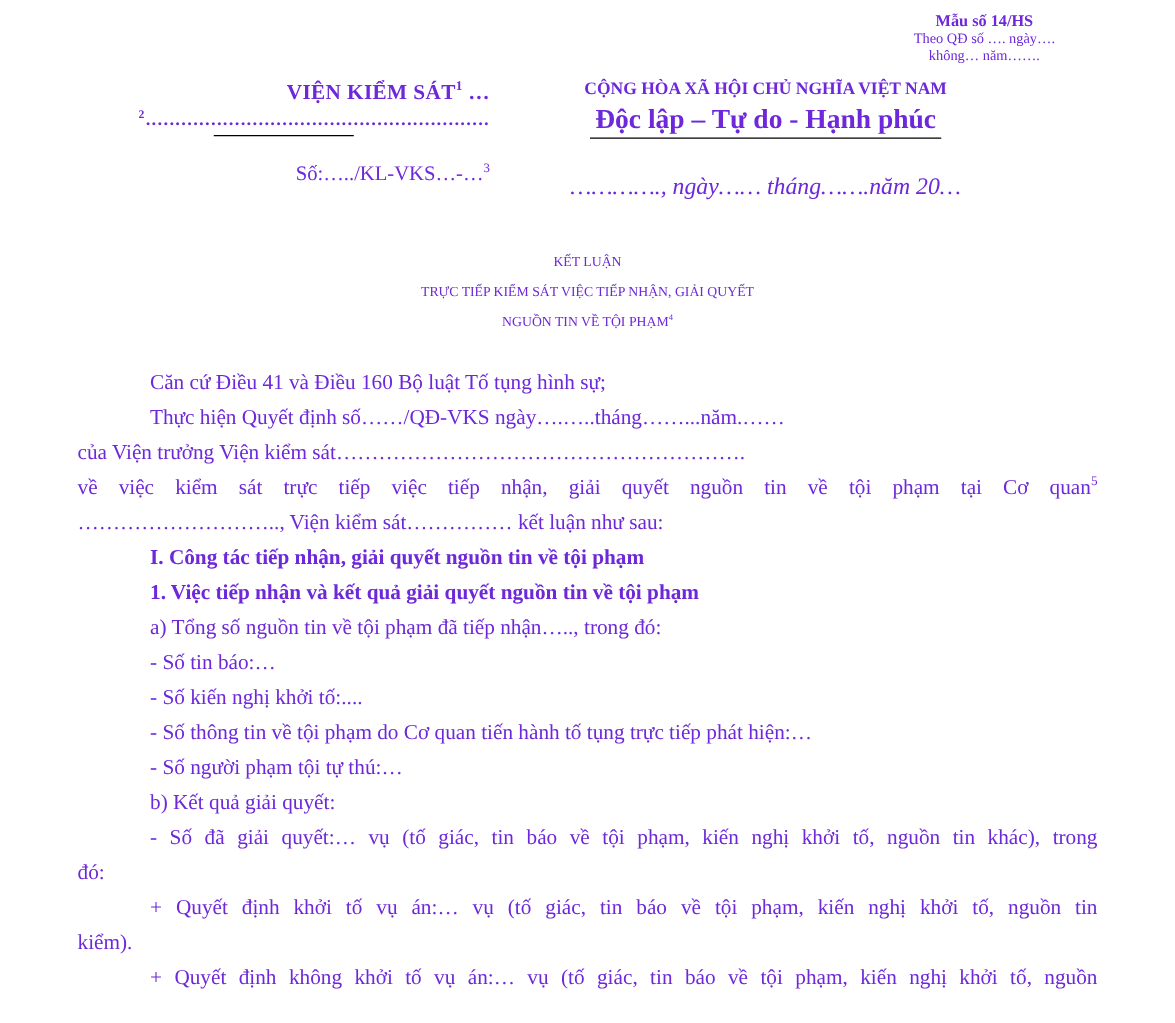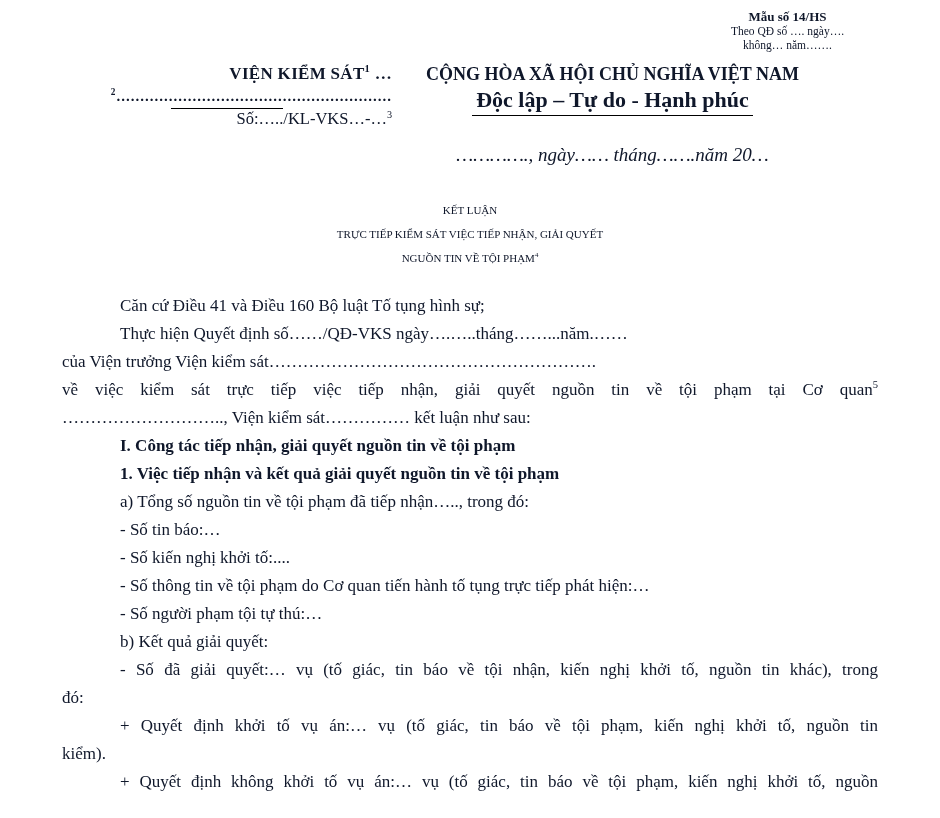--- a/index.html
+++ b/index.html
@@ -1,20 +1,20 @@
 <!DOCTYPE html>
 <html><head>
 <meta charset="utf-8">
 <style>
   html,body{margin:0;padding:0;background:#fff;}
   .page{
     position:relative;
     width:940px;height:818px;
     background:#ffffff;
-    color:#0f172a;
+    color:#6d28d9;
     font-family:"Liberation Serif","DejaVu Serif",serif;
     overflow:hidden;
     box-sizing:border-box;
     padding:198px 62px 0 62px;
   }
   sup{font-size:62%;vertical-align:super;line-height:0;}
   
   .form-code{
     position:absolute;top:10px;left:695px;width:185px;
     text-align:center;line-height:14px;
@@ -22,26 +22,26 @@
   .form-code .fc-title{font-weight:bold;font-size:13px;}
   .form-code .fc-sub{font-size:11.5px;}
   
   .hdr-left{
     position:absolute;top:64px;left:62px;width:330px;
     text-align:right;
   }
   .org-name{font-weight:bold;font-size:17px;letter-spacing:.3px;}
   .org-dots{font-weight:bold;font-size:15px;margin-top:4px;letter-spacing:1px;}
   .org-rule{width:112px;border-top:1.6px solid #000;margin:3px auto 0 auto;}
-  .doc-number{font-size:16.5px;margin-top:0;}
+  .doc-number{font-size:16.5px;margin-top:20px;}
   .hdr-right{
     position:absolute;top:64px;left:380px;width:465px;
     text-align:center;
   }
-  .nation{font-weight:bold;font-size:18px;}
+  .nation{font-weight:bold;font-size:14px;}
   .motto{display:inline-block;font-weight:bold;font-size:22px;
     border-bottom:1.6px solid #000;padding:0 4px 2px 4px;margin-top:2px;}
   .date-line{font-style:italic;font-size:19px;margin-top:28px;}
   
   .doc-title{text-align:center;font-weight:normal;font-size:11px;line-height:24px;}
   
   .body{margin-top:22px;font-size:17px;line-height:28px;}
   .body p{margin:0;}
   .ind{text-indent:58px;}
   .jf{text-align:justify;text-align-last:justify;}
@@ -84,20 +84,20 @@
     <p class="jf"><span>về việc kiểm sát trực tiếp việc tiếp nhận, giải quyết nguồn tin về tội phạm tại Cơ quan</span><sup>5</sup></p>
     <p>……………………….., Viện kiểm sát…………… kết luận như sau:</p>
     <p class="ind bold">I. Công tác tiếp nhận, giải quyết nguồn tin về tội phạm</p>
     <p class="ind bold">1. Việc tiếp nhận và kết quả giải quyết nguồn tin về tội phạm</p>
     <p class="ind">a) Tổng số nguồn tin về tội phạm đã tiếp nhận….., trong đó:</p>
     <p class="ind">- Số tin báo:…</p>
     <p class="ind">- Số kiến nghị khởi tố:....</p>
     <p class="ind">- Số thông tin về tội phạm do Cơ quan tiến hành tố tụng trực tiếp phát hiện:…</p>
     <p class="ind">- Số người phạm tội tự thú:…</p>
     <p class="ind">b) Kết quả giải quyết:</p>
-    <p class="ind jf">- Số đã giải quyết:… vụ (tố giác, tin báo về tội nhận, kiến nghị khởi tố, nguồn tin khác), trong</p>
+    <p class="ind jf">- Số đã giải quyết:… vụ (tố giác, tin báo về tội phạm, kiến nghị khởi tố, nguồn tin khác), trong</p>
     <p>đó:</p>
     <p class="ind jf">+ Quyết định khởi tố vụ án:… vụ (tố giác, tin báo về tội phạm, kiến nghị khởi tố, nguồn tin</p>
     <p>kiểm).</p>
     <p class="ind jf">+ Quyết định không khởi tố vụ án:… vụ (tố giác, tin báo về tội phạm, kiến nghị khởi tố, nguồn</p>
   </div>
 
 </div>
 
 </body></html>

